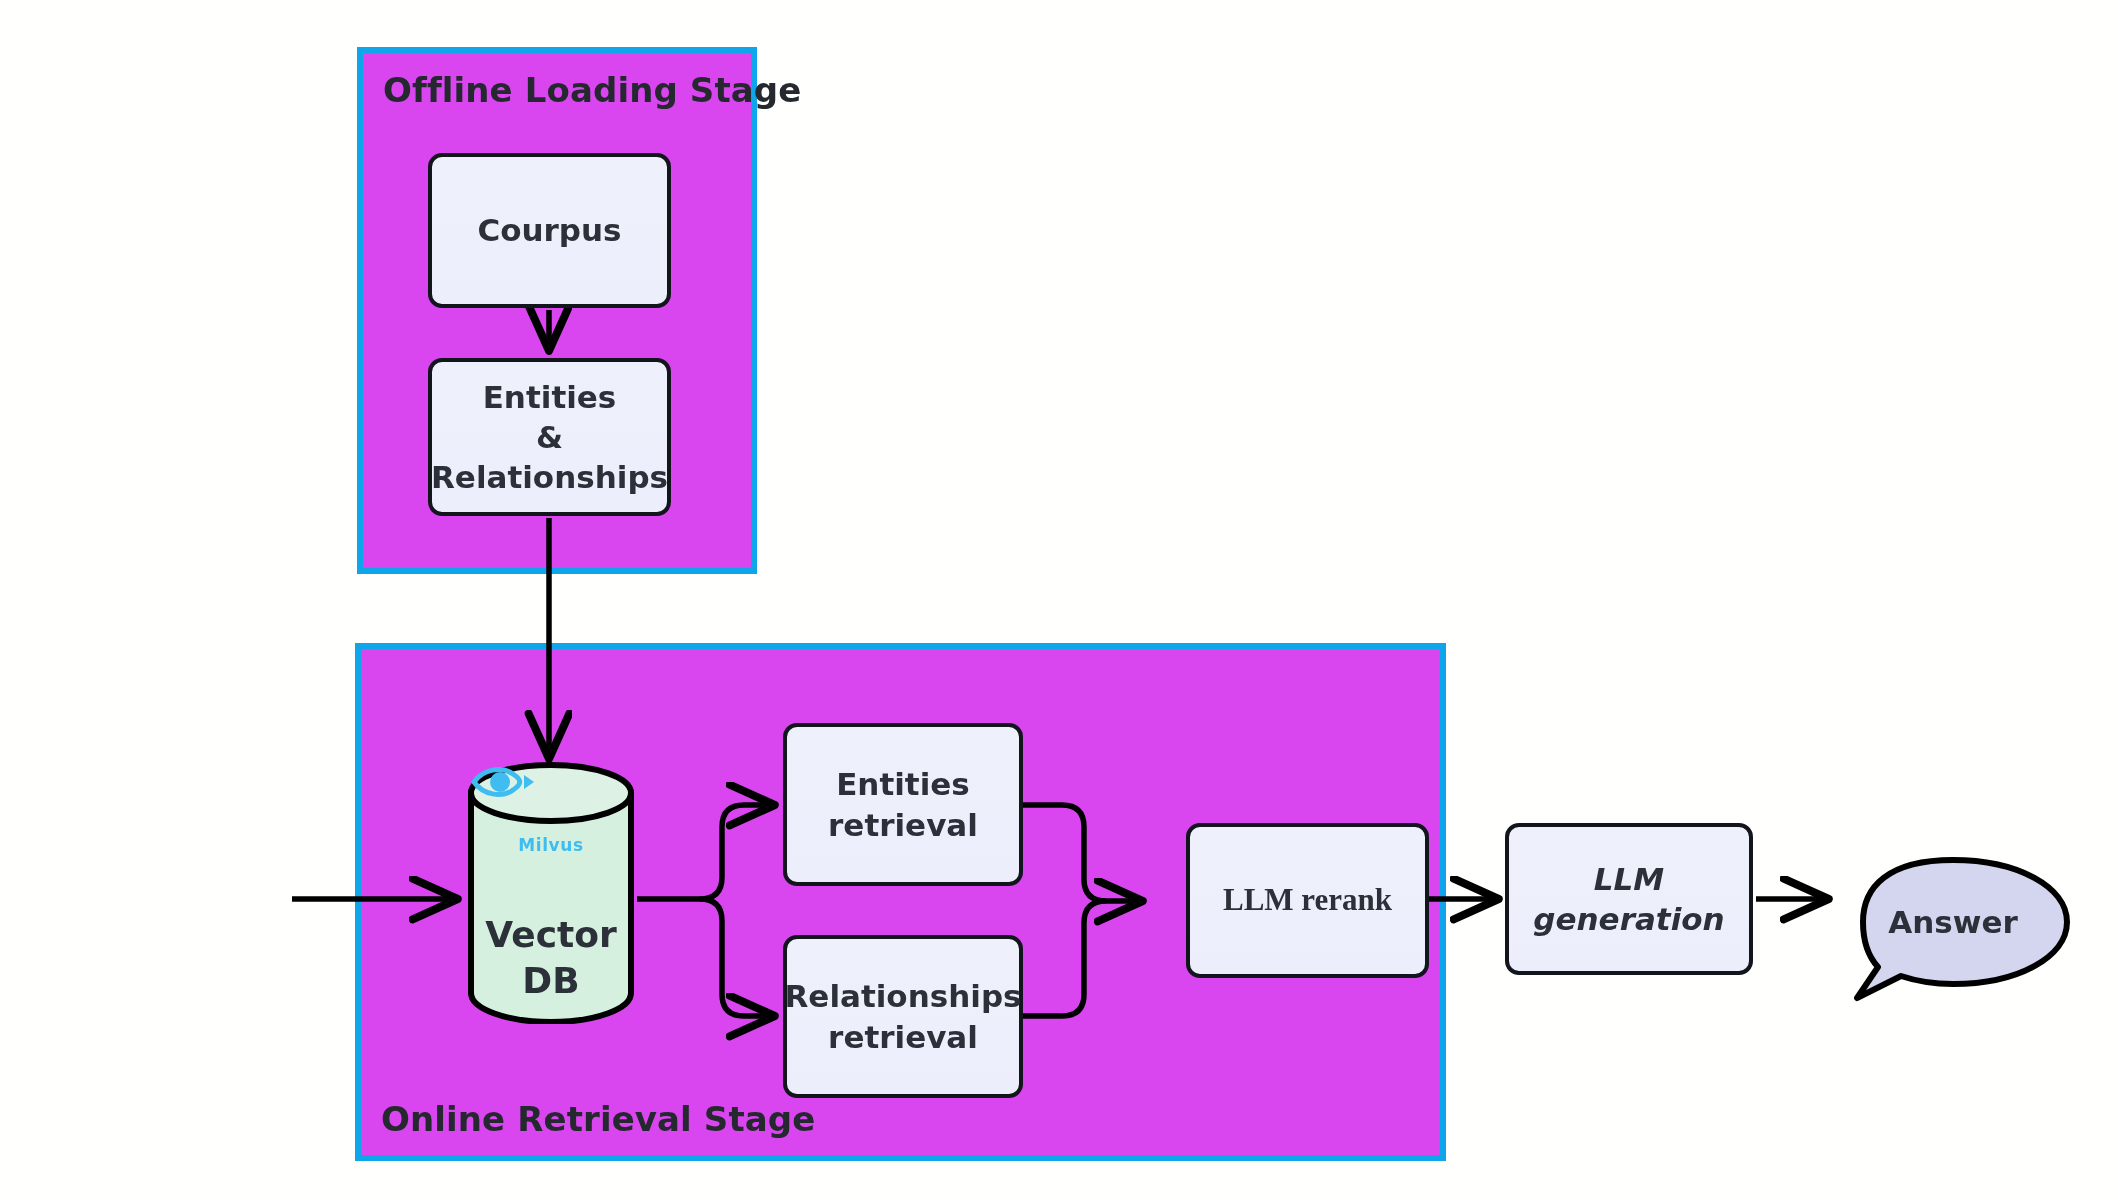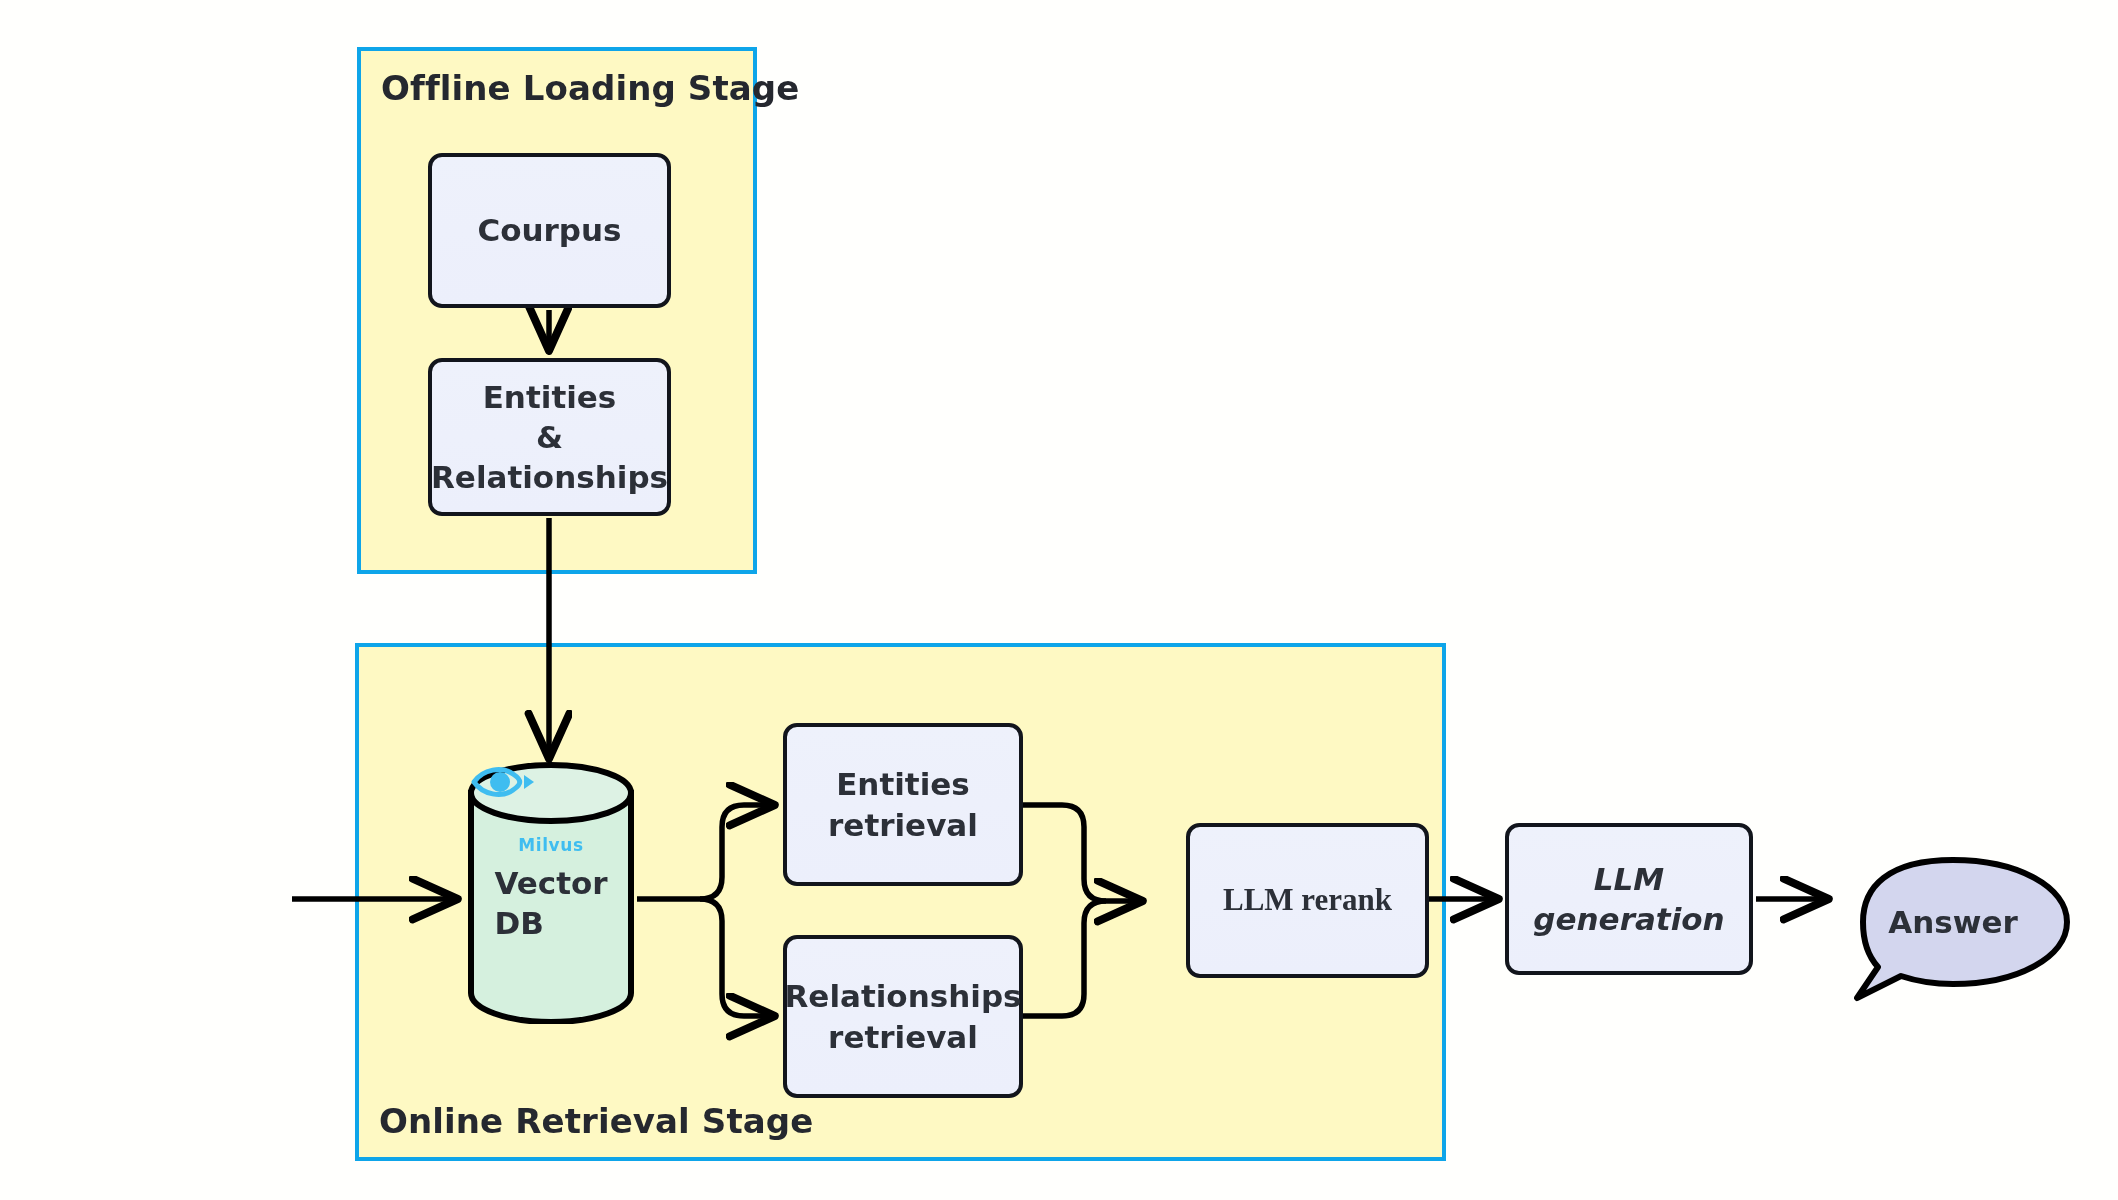--- a/index.html
+++ b/index.html
@@ -8,22 +8,22 @@
     background:#fffffd;
     font-family:"DejaVu Sans", sans-serif;
     overflow:hidden;
     position:relative;
   }
   #stage{position:absolute;left:0;top:0;width:2118px;height:1200px;}
 
   
   .group{
     position:absolute;
-    background:#fef9c3;
-    border:4px solid #0ea5e9;
+    background:#d946ef;
+    border:6px solid #0ea5e9;
     box-sizing:border-box;
   }
   #group-offline{ left:357px; top:47px; width:400px; height:527px; }
   #group-online { left:355px; top:643px; width:1091px; height:518px; }
 
   .group-title{
     position:absolute;
     font-weight:bold;
     font-size:34px;
     color:#25282f;
@@ -72,29 +72,29 @@
     padding-bottom:14px;box-sizing:border-box;
   }
 
   
   #cylinder{ position:absolute; left:466px; top:762px; width:170px; height:262px; }
   #cylinder svg{position:absolute;left:0;top:0;}
   #cyl-content{
     position:absolute;left:0;top:0;width:170px;height:262px;
     display:flex;flex-direction:column;align-items:center;
     justify-content:flex-start;
-    padding-top:72px;box-sizing:border-box;
+    padding-top:72px;box-sizing:border-box;gap:48px;
   }
   #milvus-logo{width:74px;height:40px;}
   #milvus-word{
     font-size:17px;font-weight:bold;color:#3fbdf0;letter-spacing:.6px;
     margin-top:1px;
   }
   #cyl-text{
-    margin-top:9px;font-weight:bold;font-size:31px;
+    margin-top:9px;text-align:center;font-weight:bold;font-size:36px;
     color:#2c3038;line-height:1.28;
   }
 
   
   #edges{position:absolute;left:0;top:0;width:2118px;height:1200px;pointer-events:none;}
 </style>
 </head>
 <body>
 
 <div id="stage">

